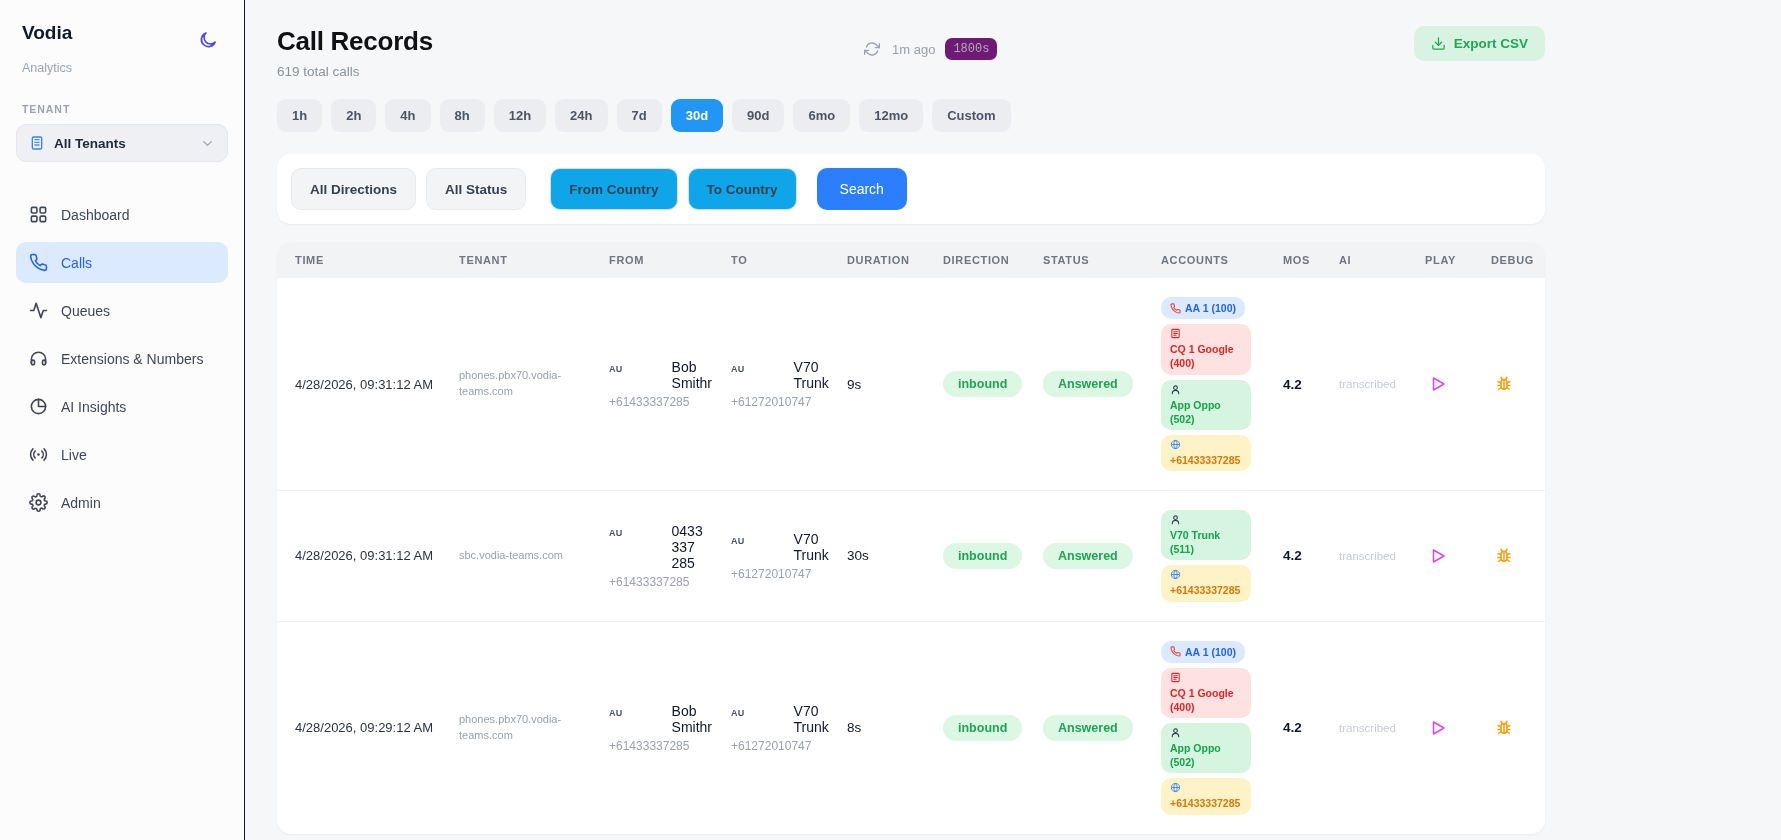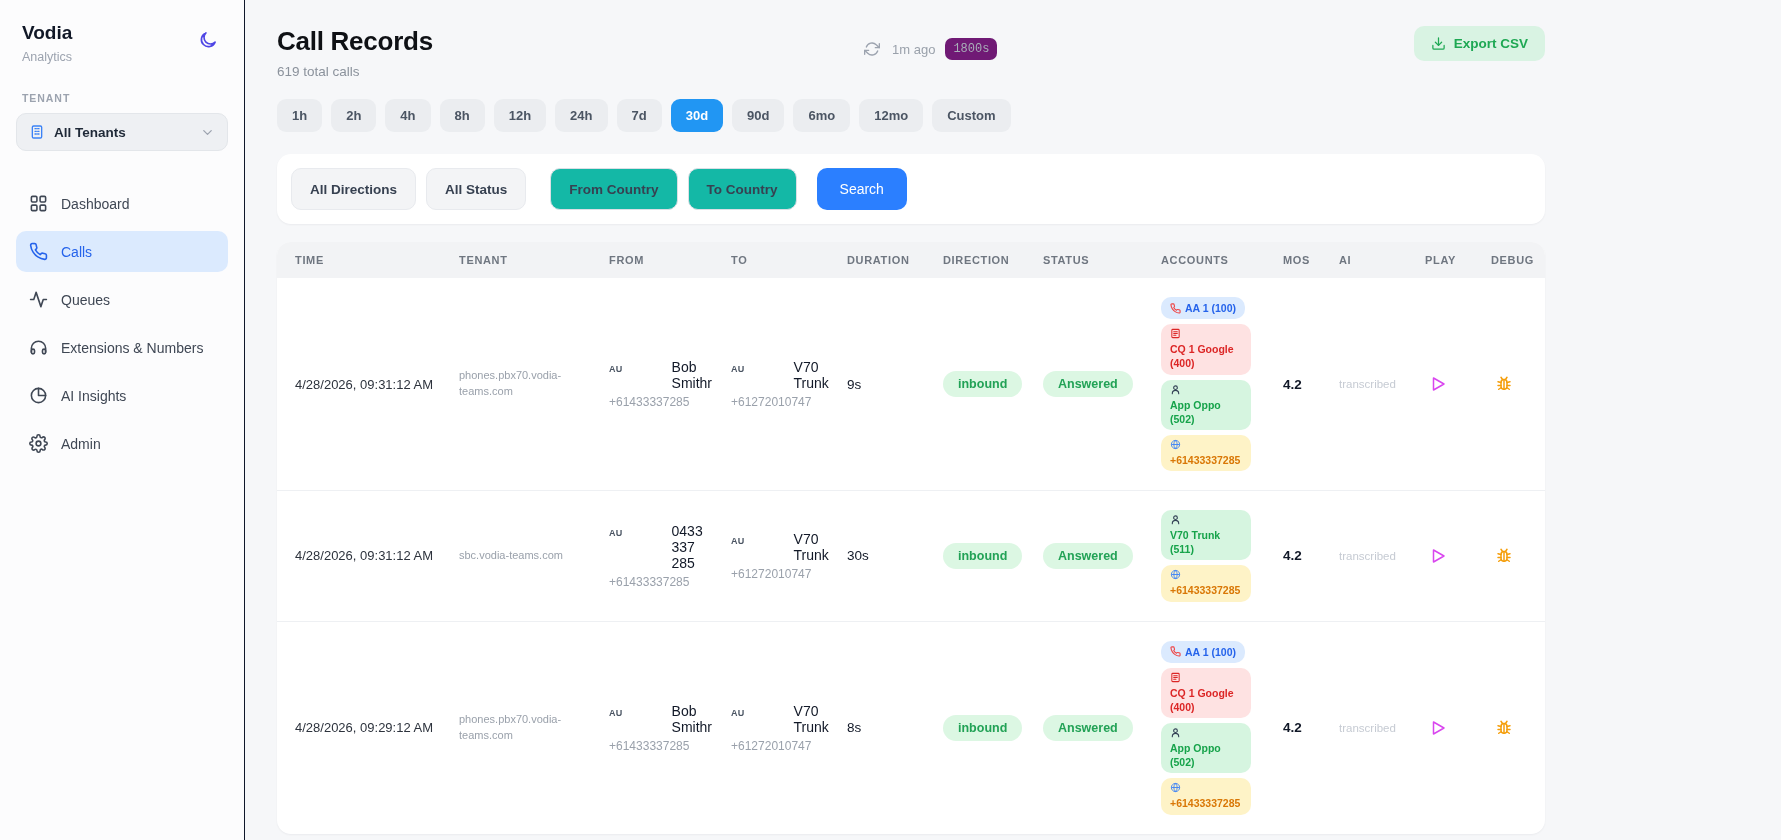--- a/index.html
+++ b/index.html
@@ -13,21 +13,21 @@
   .app { display:flex; width:100%; height:100%; }
 
   
   .sidebar {
     width:245px; min-width:245px; height:100%;
     background:#fcfcfd; border-right:1px solid #0f172a;
     padding:22px 16px;
   }
   .brand-row { display:flex; justify-content:space-between; align-items:flex-start; padding:0 6px; }
   .brand-title { font-size:19px; font-weight:700; color:#111827; }
-  .brand-sub { font-size:12.5px; color:#9ca3af; margin-top:6px; }
+  .brand-sub { font-size:12.5px; color:#9ca3af; margin-top:17px; }
   .moon-btn { background:none; border:none; cursor:pointer; padding:4px; margin-top:4px; }
   .tenant-label { font-size:10.5px; letter-spacing:.09em; color:#9ca3af; font-weight:700; margin:28px 6px 9px; }
   .tenant-select {
     display:flex; align-items:center; gap:9px; width:100%;
     background:#eef0f3; border:1px solid #e3e6ea; border-radius:10px;
     padding:10px 12px; font-size:13.5px; color:#1f2937; font-weight:600;
     cursor:pointer; font-family:inherit;
   }
   .tenant-select .chev { margin-left:auto; display:flex; color:#9ca3af; }
   .nav { margin-top:32px; display:flex; flex-direction:column; gap:7px; }
@@ -70,21 +70,21 @@
   }
   .search-box {
     flex:1; display:flex; align-items:center; gap:10px;
     background:#f1f3f5; border:1px solid #e6e8ec; border-radius:10px;
     padding:0 14px; height:42px;
   }
   .search-box input { border:none; background:transparent; outline:none; font-size:14px; color:#374151; width:100%; font-family:inherit; }
   .search-box input::placeholder { color:#9ca3af; }
   .filter-btn { height:42px; padding:0 18px; border-radius:10px; font-size:13.5px; font-weight:600; color:#374151; cursor:pointer; font-family:inherit; white-space:nowrap; }
   .filter-gray { background:#f3f4f6; border:1px solid #e8eaee; }
-  .filter-white { background:#14b8a6; border:1px solid #dbdfe5; }
+  .filter-white { background:#0ea5e9; border:1px solid #dbdfe5; }
   .gap-left { margin-left:14px; }
   .search-btn {
     height:42px; padding:0 23px; border-radius:10px; background:#2b7fff;
     color:#fff; border:none; font-size:14px; font-weight:400; cursor:pointer;
     margin-left:10px; font-family:inherit;
   }
 
   
   .table-card { background:#fff; border-radius:14px; margin-top:18px; overflow:hidden; box-shadow:0 1px 2px rgba(16,24,40,.05); }
   table { width:100%; border-collapse:collapse; table-layout:fixed; }
@@ -189,20 +189,29 @@
         <span>Extensions &amp; Numbers</span>
       </button>
       <button class="nav-item">
         <span style="display:flex">
             <svg viewBox="0 0 24 24" fill="none" stroke="currentColor" stroke-width="2" stroke-linecap="round" stroke-linejoin="round">
               <path d="M21 12A9 9 0 1 1 12 3"></path>
               <path d="M12 3a9 9 0 0 1 9 9h-9z"></path>
             </svg>
           </span>
         <span>AI Insights</span>
+      </button>
+      <button class="nav-item">
+        <span style="display:flex">
+            <svg viewBox="0 0 24 24" fill="none" stroke="currentColor" stroke-width="2" stroke-linecap="round">
+              <circle cx="12" cy="12" r="1.6" fill="currentColor" stroke="none"></circle>
+              <path d="M16.24 7.76a6 6 0 0 1 0 8.48M7.76 16.24a6 6 0 0 1 0-8.48M19.07 4.93a10 10 0 0 1 0 14.14M4.93 19.07a10 10 0 0 1 0-14.14"></path>
+            </svg>
+          </span>
+        <span>Live</span>
       </button>
       <button class="nav-item">
         <span style="display:flex">
             <svg viewBox="0 0 24 24" fill="none" stroke="currentColor" stroke-width="2" stroke-linecap="round" stroke-linejoin="round">
               <circle cx="12" cy="12" r="3"></circle>
               <path d="M19.4 15a1.65 1.65 0 0 0 .33 1.82l.06.06a2 2 0 1 1-2.83 2.83l-.06-.06a1.65 1.65 0 0 0-1.82-.33 1.65 1.65 0 0 0-1 1.51V21a2 2 0 1 1-4 0v-.09a1.65 1.65 0 0 0-1-1.51 1.65 1.65 0 0 0-1.82.33l-.06.06a2 2 0 1 1-2.83-2.83l.06-.06a1.65 1.65 0 0 0 .33-1.82 1.65 1.65 0 0 0-1.51-1H3a2 2 0 1 1 0-4h.09a1.65 1.65 0 0 0 1.51-1 1.65 1.65 0 0 0-.33-1.82l-.06-.06a2 2 0 1 1 2.83-2.83l.06.06a1.65 1.65 0 0 0 1.82.33h.08a1.65 1.65 0 0 0 1-1.51V3a2 2 0 1 1 4 0v.09a1.65 1.65 0 0 0 1 1.51h.08a1.65 1.65 0 0 0 1.82-.33l.06-.06a2 2 0 1 1 2.83 2.83l-.06.06a1.65 1.65 0 0 0-.33 1.82v.08a1.65 1.65 0 0 0 1.51 1H21a2 2 0 1 1 0 4h-.09a1.65 1.65 0 0 0-1.51 1z"></path>
             </svg>
           </span>
         <span>Admin</span>
       </button>

